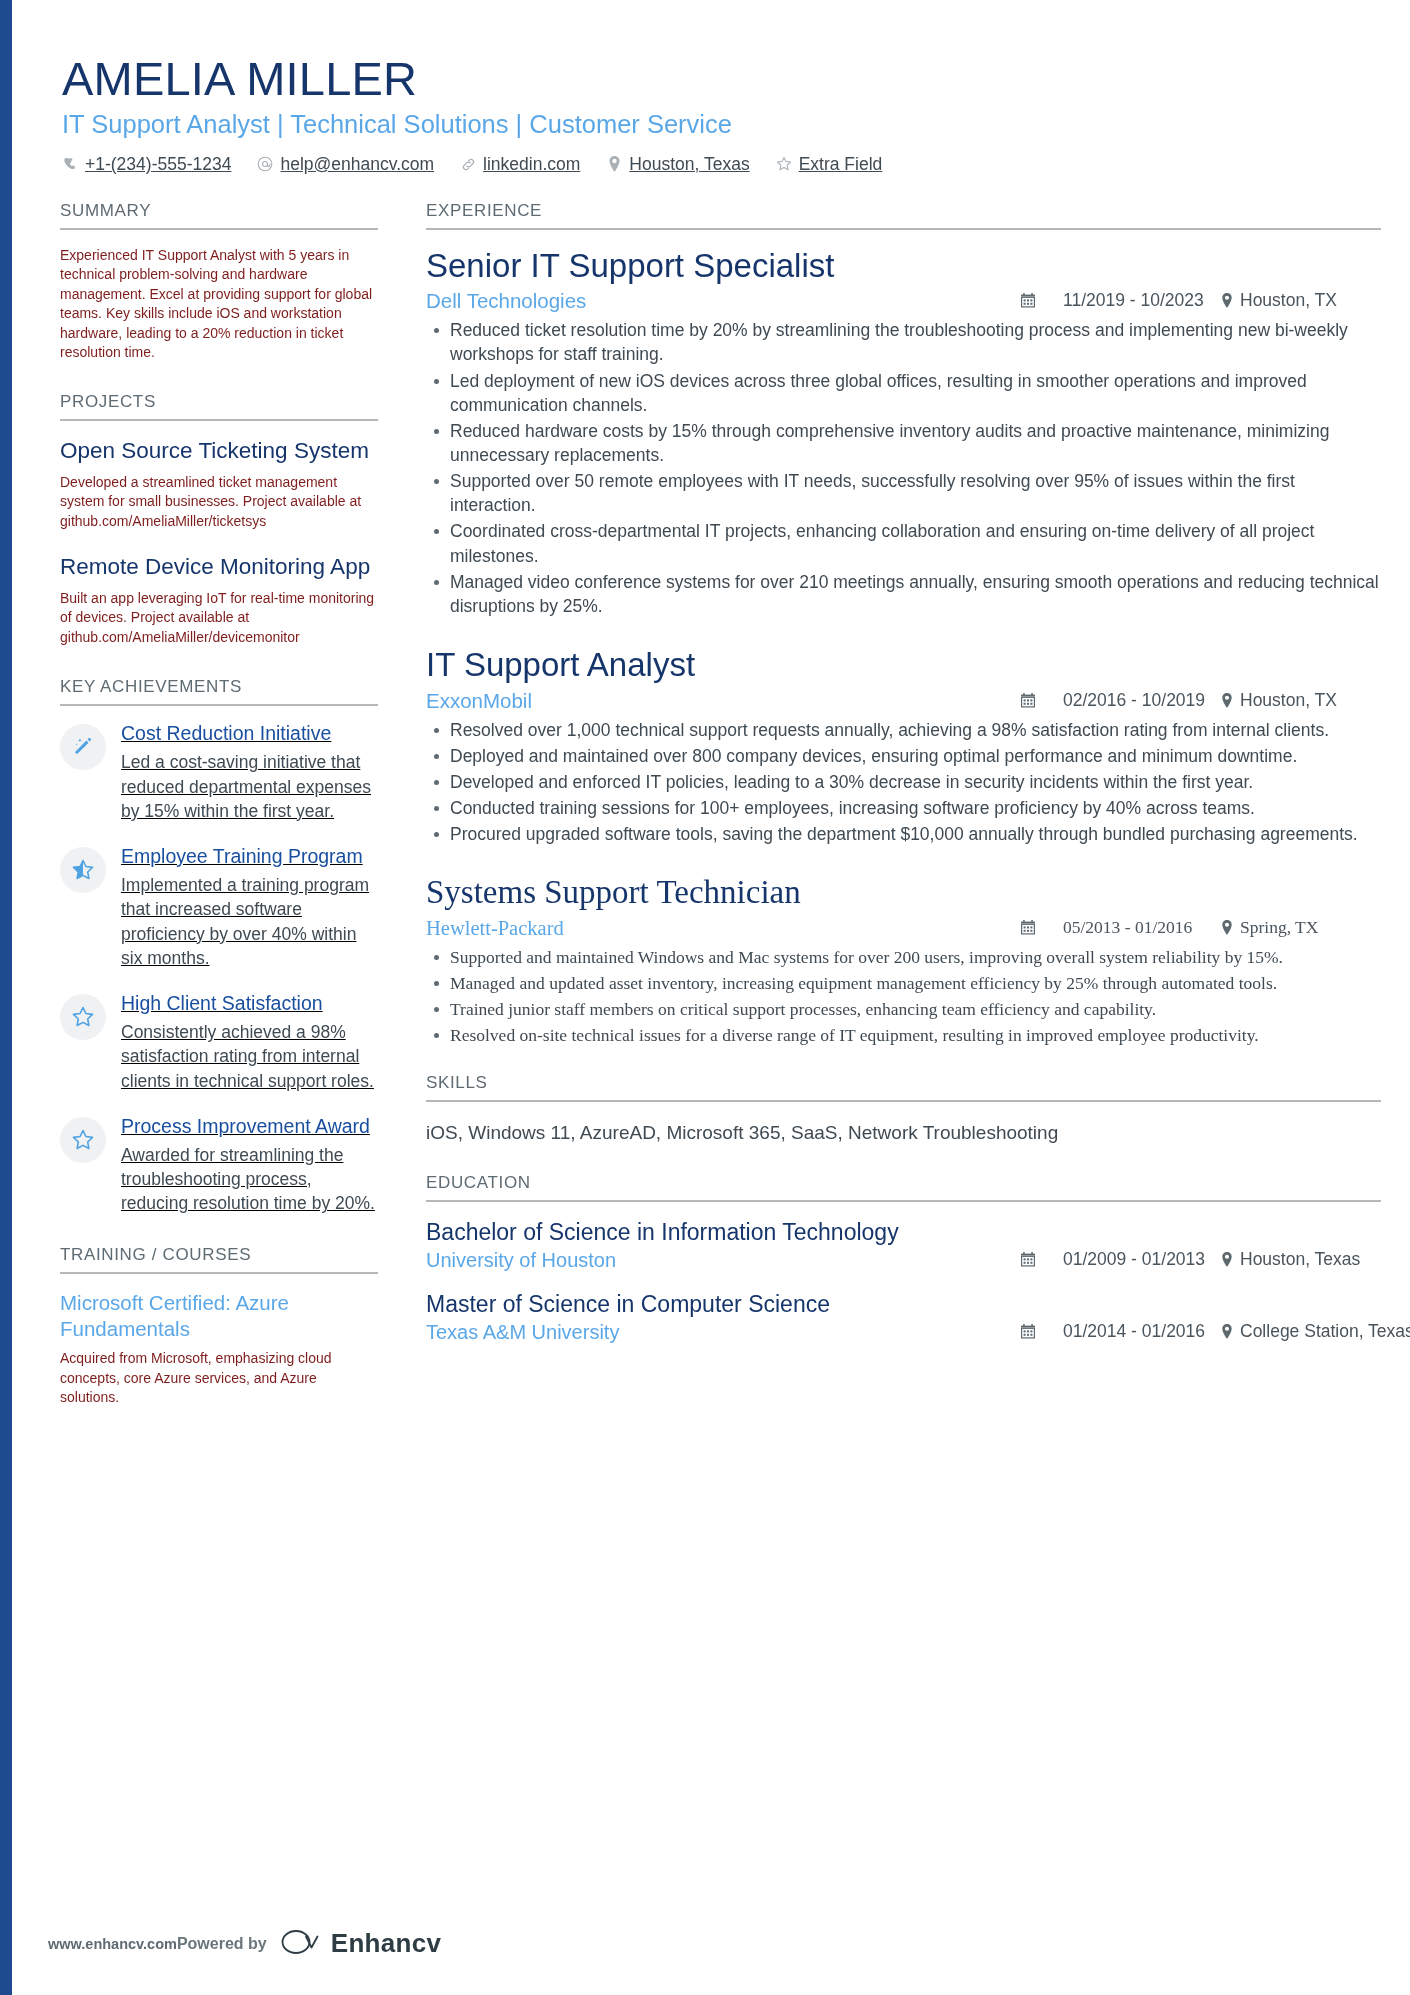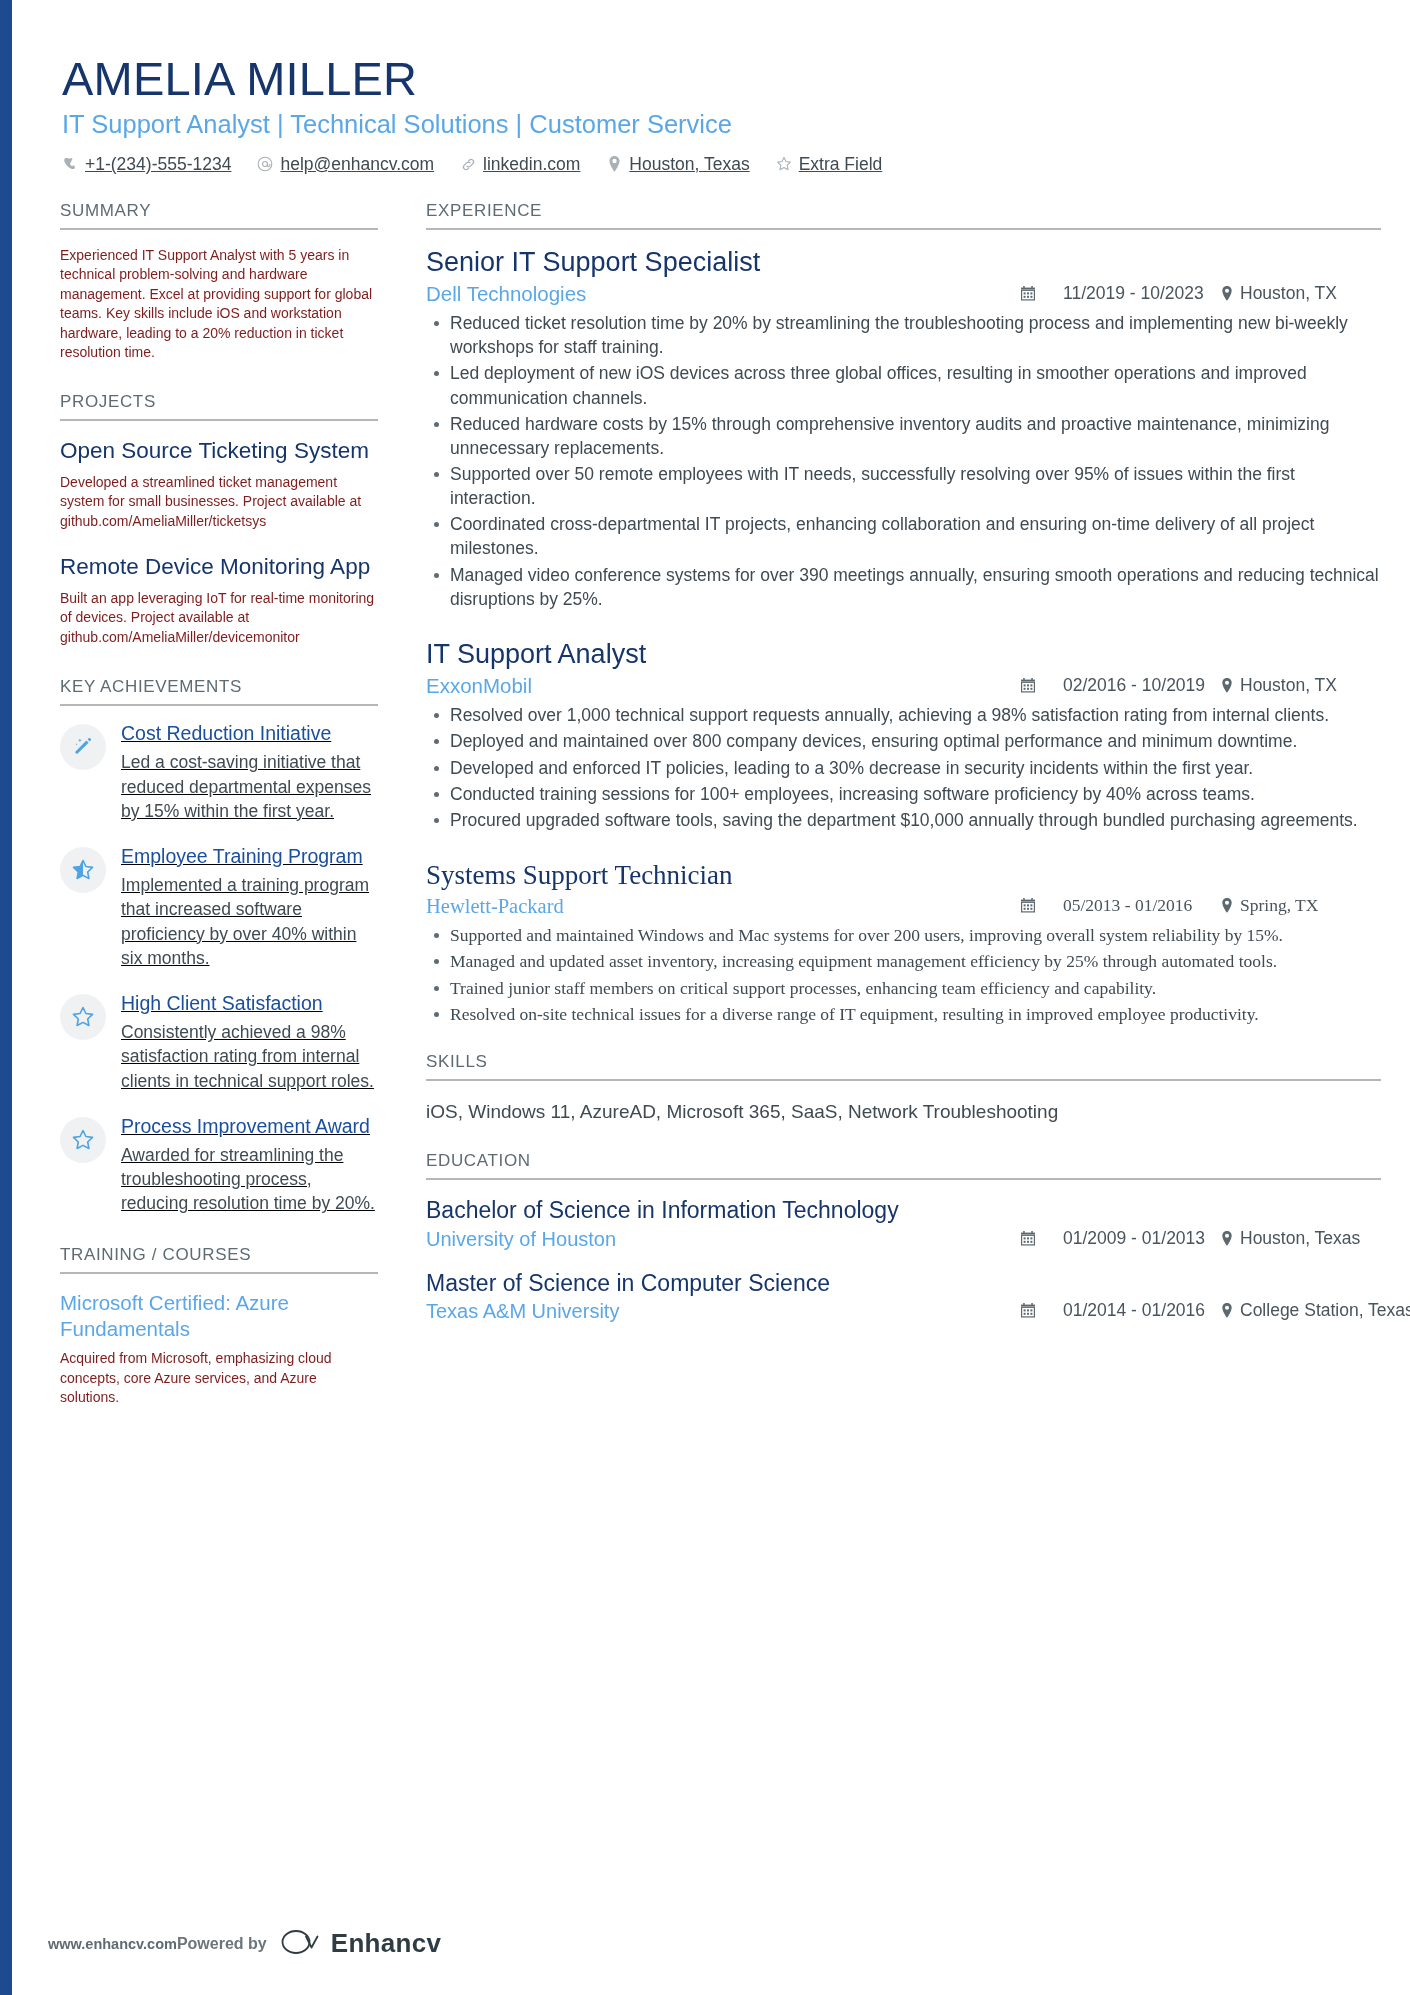--- a/index.html
+++ b/index.html
@@ -159,21 +159,21 @@
   .ach-desc {
     font-size: 17.5px;
     line-height: 1.38;
     color: #3f4a52;
   }
 
   
   .job { margin-bottom: 27px; }
   .job:last-child { margin-bottom: 16px; font-family: Liberation Serif, serif; }
   .job-title {
-    font-size: 27px;
+    font-size: 33px;
     line-height: 1.2;
     color: #16356b;
     font-weight: 400;
     margin-bottom: 4px;
   }
   .job-meta {
     display: flex;
     align-items: baseline;
     margin-bottom: 5px;
   }
@@ -488,21 +488,21 @@
               </span>
               <span>Houston, TX</span>
             </div>
           </div>
           <ul class="bullets">
             <li>Reduced ticket resolution time by 20% by streamlining the troubleshooting process and implementing new bi-weekly workshops for staff training.</li>
             <li>Led deployment of new iOS devices across three global offices, resulting in smoother operations and improved communication channels.</li>
             <li>Reduced hardware costs by 15% through comprehensive inventory audits and proactive maintenance, minimizing unnecessary replacements.</li>
             <li>Supported over 50 remote employees with IT needs, successfully resolving over 95% of issues within the first interaction.</li>
             <li>Coordinated cross-departmental IT projects, enhancing collaboration and ensuring on-time delivery of all project milestones.</li>
-            <li>Managed video conference systems for over 390 meetings annually, ensuring smooth operations and reducing technical disruptions by 25%.</li>
+            <li>Managed video conference systems for over 210 meetings annually, ensuring smooth operations and reducing technical disruptions by 25%.</li>
           </ul>
         </div>
 
         <div class="job">
           <div class="job-title">IT Support Analyst</div>
           <div class="job-meta">
             <div class="job-company">ExxonMobil</div>
             <div class="meta-chunk meta-date">
               <span class="mi">
                 <svg width="14" height="15" viewBox="0 0 14 15" fill="currentColor">

